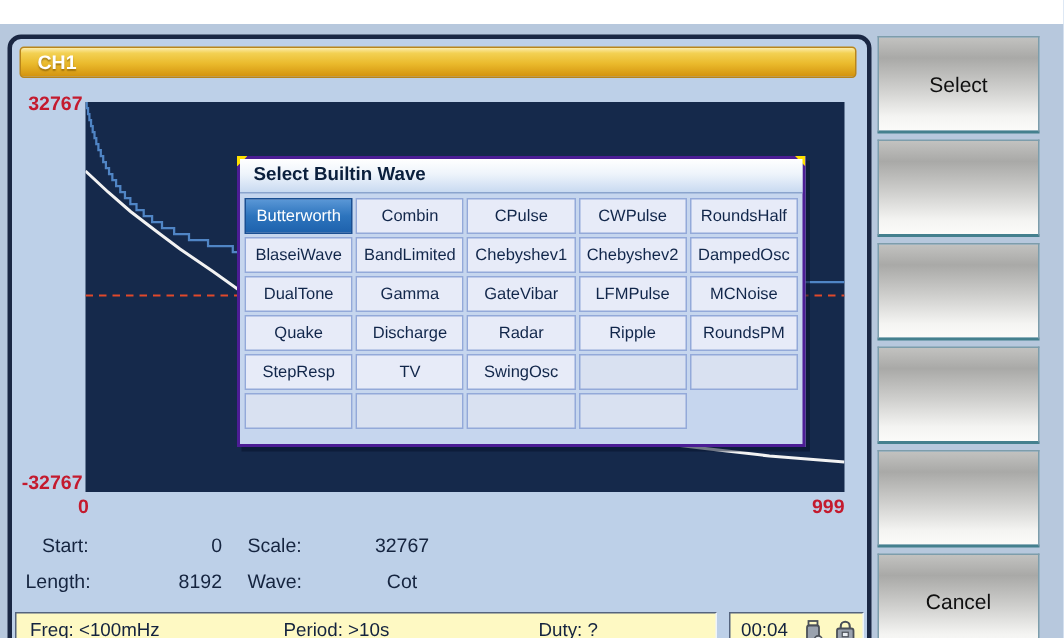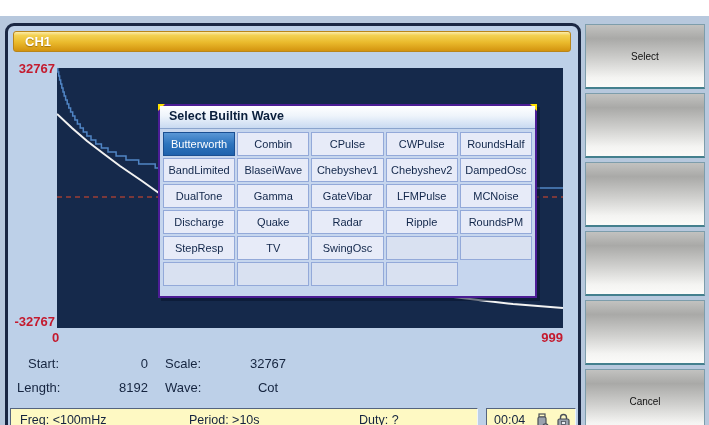--- a/index.html
+++ b/index.html
@@ -55,25 +55,25 @@
     margin:3px 3px 0 3px;}
   .cell{background:#e7ebf8;border:1px solid #93a9d9;box-sizing:border-box;
     font-size:11px;color:#11264a;display:flex;align-items:center;justify-content:center;
     overflow:hidden;white-space:nowrap;cursor:default;}
   .cell.empty{background:#d9e1f1;}
   .cell.selected{background:linear-gradient(180deg,#5a97d6 0%,#2d74bd 50%,#1e62ad 100%);
     color:#ffffff;border-color:#1a4f92;}
 
   
   .softkeys{position:absolute;left:585px;top:0;width:120px;height:425px;}
-  .softkey{position:absolute;left:0;width:120px;height:65px;box-sizing:border-box;
+  .softkey{position:absolute;left:0;width:108px;height:65px;box-sizing:border-box;
     background:linear-gradient(180deg,#c2c2c0 0%,#a9a9a7 22%,#cfcfcd 55%,#f4f4f2 85%,#fbfbf9 100%);
     border:1px solid #7d9dab;border-bottom:2px solid #44808e;
     display:flex;align-items:center;justify-content:center;
-    font-size:10px;color:#101010;cursor:pointer;}
+    font-size:14px;color:#101010;cursor:pointer;}
   .teal-strip{position:absolute;left:585px;top:418px;width:120px;height:7px;background:#539d9f;}
 </style>
 </head>
 <body>
 
 <div class="stage">
 
   <div class="screen">
 
     <div class="titlebar">
@@ -131,32 +131,32 @@
     <div class="corner tr"></div>
     <div class="dlg-title">
       <span>Select Builtin Wave</span>
     </div>
     <div class="wave-grid" id="wave-grid">
         <div class="cell selected">Butterworth</div>
         <div class="cell">Combin</div>
         <div class="cell">CPulse</div>
         <div class="cell">CWPulse</div>
         <div class="cell">RoundsHalf</div>
+        <div class="cell">BlaseiWave</div>
         <div class="cell">BandLimited</div>
-        <div class="cell">BlaseiWave</div>
         <div class="cell">Chebyshev1</div>
         <div class="cell">Chebyshev2</div>
         <div class="cell">DampedOsc</div>
         <div class="cell">DualTone</div>
         <div class="cell">Gamma</div>
         <div class="cell">GateVibar</div>
         <div class="cell">LFMPulse</div>
         <div class="cell">MCNoise</div>
+        <div class="cell">Quake</div>
         <div class="cell">Discharge</div>
-        <div class="cell">Quake</div>
         <div class="cell">Radar</div>
         <div class="cell">Ripple</div>
         <div class="cell">RoundsPM</div>
         <div class="cell">StepResp</div>
         <div class="cell">TV</div>
         <div class="cell">SwingOsc</div>
         <div class="cell empty"></div>
         <div class="cell empty"></div>
         <div class="cell empty"></div>
         <div class="cell empty"></div>

